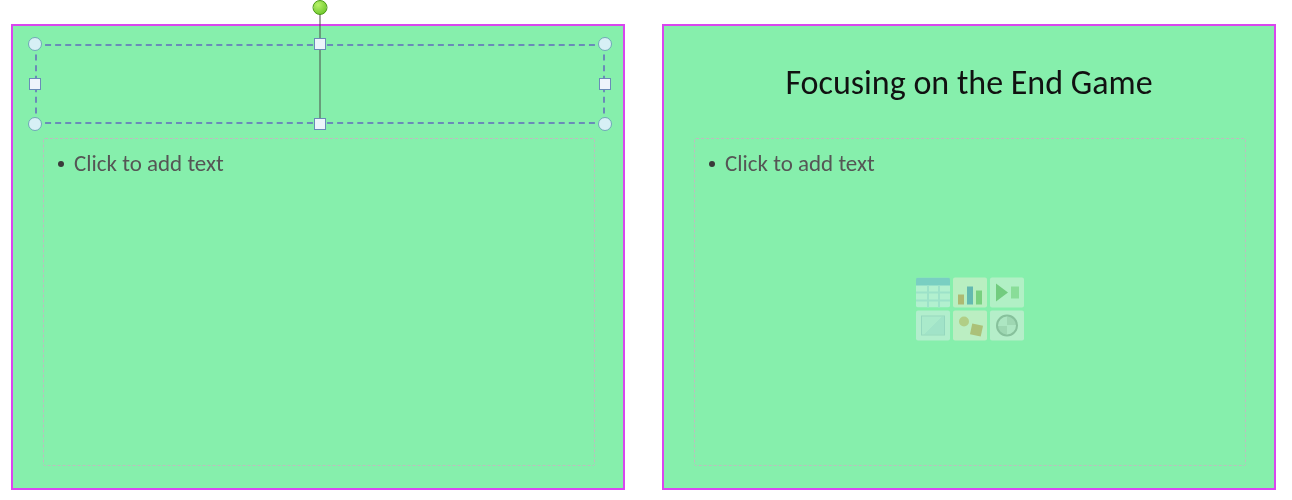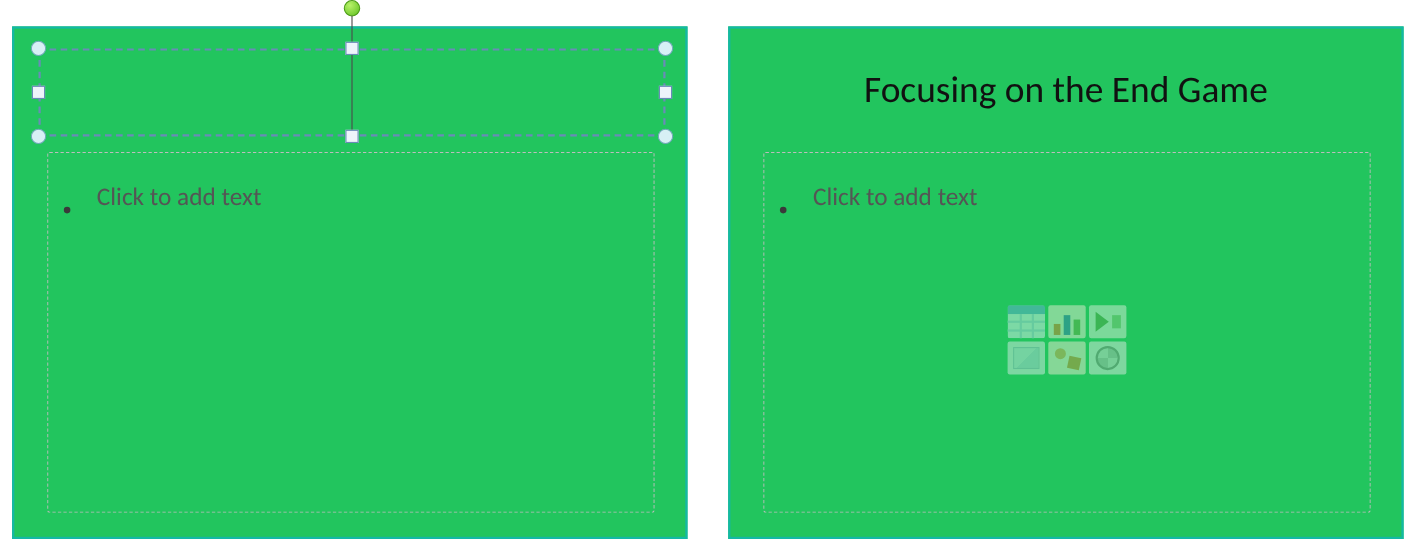--- a/index.html
+++ b/index.html
@@ -7,22 +7,22 @@
     margin: 0;
     padding: 0;
     width: 1292px;
     height: 500px;
     background: #ffffff;
     font-family: "Calibri", "Segoe UI", Arial, sans-serif;
     position: relative;
   }
   .slide {
     position: absolute;
-    background: #22c55e;
-    border: 2px solid #14b8a6;
+    background: #86efac;
+    border: 2px solid #d946ef;
   }
   .slide-left {
     left: 11px;
     top: 24px;
     width: 614px;
     height: 466px;
   }
   .slide-right {
     left: 662px;
     top: 24px;
@@ -106,24 +106,23 @@
     height: 328px;
     border: 1px dashed #bdbdbd;
     border-radius: 2px;
     padding: 10px 14px;
   }
   .body-placeholder.right {
     top: 112px;
   }
   .bullet-line {
     display: flex;
-    align-items: center;
-    gap: 24px;
+    align-items: flex-start;
+    gap: 10px;
     color: #5a5a5a;
-    margin-top: 16px;
   }
   .bullet-dot {
     width: 6px; height: 6px;
     border-radius: 50%;
     background: #3a3a3a;
     flex: 0 0 auto;
     position: relative;
     top: 12px;
   }
   .bullet-text {

